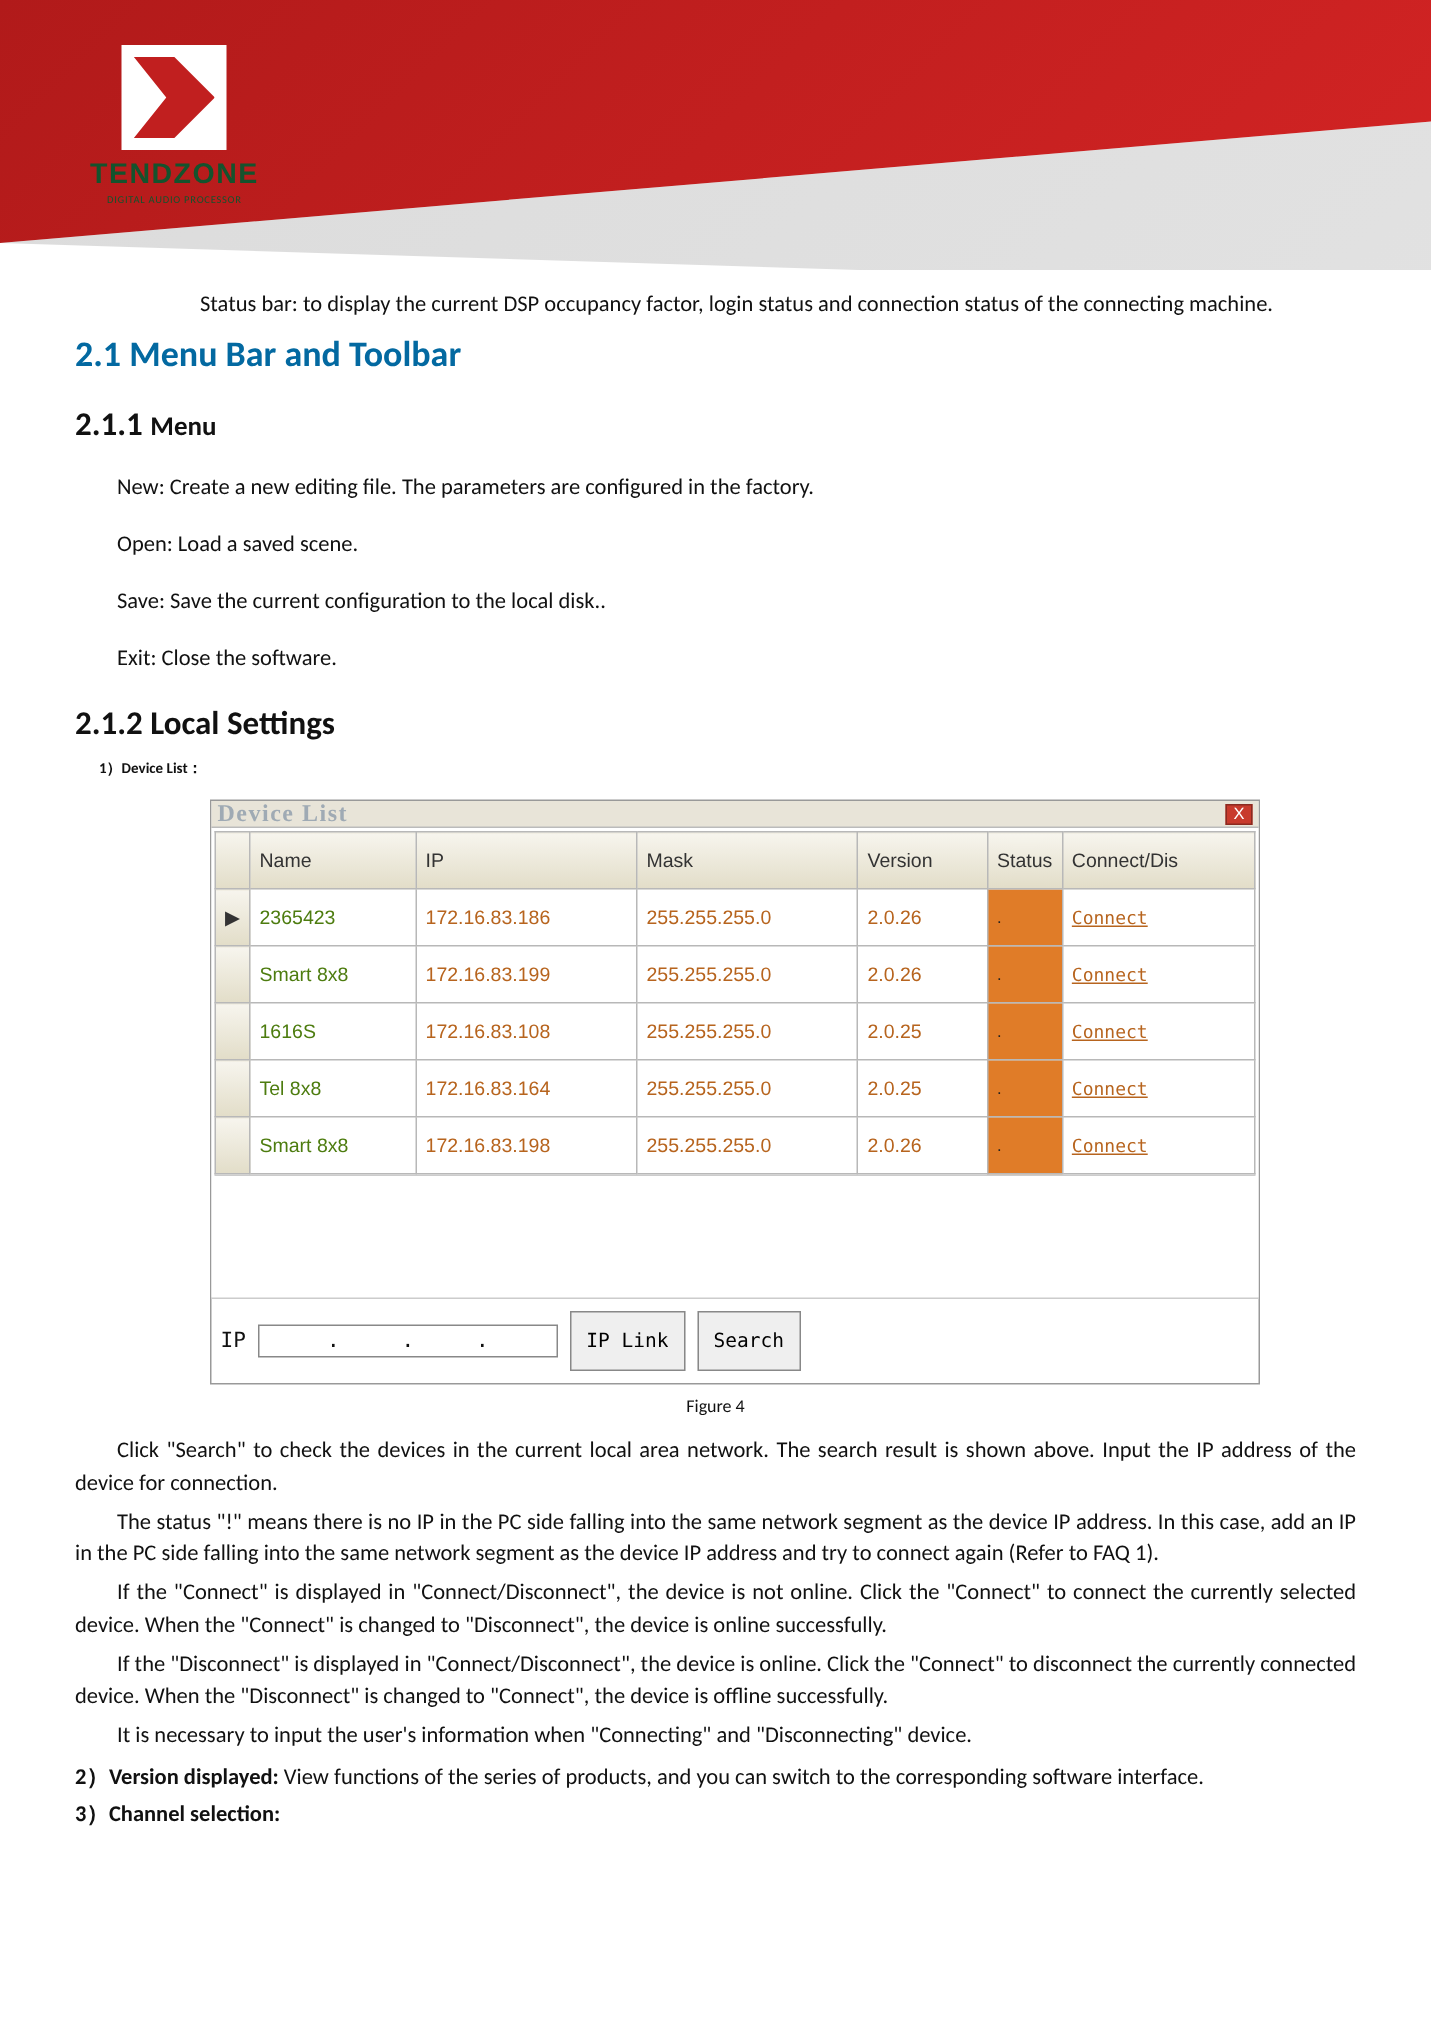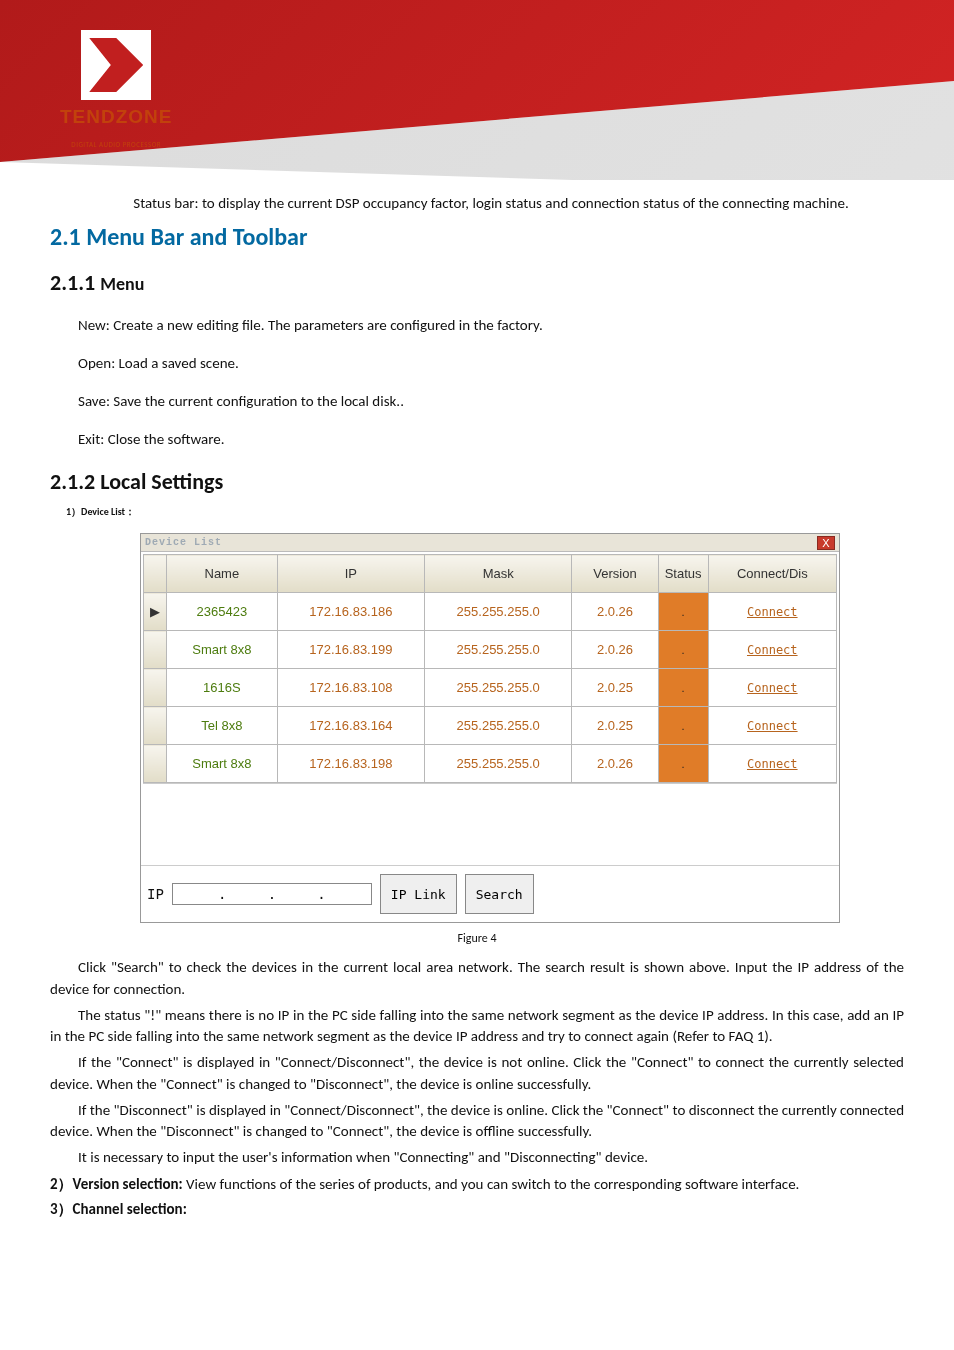--- a/index.html
+++ b/index.html
@@ -26,21 +26,21 @@
     inset: 0;
     background: linear-gradient(135deg, #3a3a3a 0%, #5a5a5a 100%);
     clip-path: polygon(100% 45%, 100% 100%, 60% 100%, 0 90%);
     opacity: 0.18;
   }
   .logo-wrap {
     position: absolute;
     left: 60px;
     top: 30px;
     text-align: center;
-    color: #c2410c;
+    color: #14532d;
   }
   .logo-mark {
     width: 70px;
     height: 70px;
     background: #fff;
     margin: 0 auto 6px;
     position: relative;
   }
   .logo-mark::before {
     content: "";
@@ -51,21 +51,21 @@
   }
   .logo-text {
     font-weight: 700;
     font-size: 19px;
     letter-spacing: 1px;
     font-family: Arial, sans-serif;
   }
   .logo-sub {
     font-size: 7px;
     letter-spacing: 0.5px;
-    margin-top: 12px;
+    margin-top: 0;
   }
   .page {
     padding: 0 50px 40px;
   }
   .intro {
     font-size: 15px;
     margin: 14px 0 8px;
     text-indent: 28px;
     text-align: center;
   }
@@ -103,22 +103,22 @@
   .fig-title {
     background: #e8e4d8;
     padding: 0 4px;
     height: 18px;
     display: flex;
     align-items: center;
     justify-content: space-between;
     border-bottom: 1px solid #bbb;
   }
   .fig-title-txt {
-    font-family: Liberation Mono, monospace;
-    font-size: 10px;
+    font-family: Liberation Serif, serif;
+    font-size: 16px;
     color: #9faab4;
     font-weight: 700;
     letter-spacing: 1px;
   }
   .fig-close {
     width: 18px;
     height: 14px;
     background: #c83a2c;
     color: #fff;
     font-size: 11px;
@@ -130,21 +130,21 @@
     background: #fff;
     padding: 2px;
   }
   table.device {
     border-collapse: collapse;
     width: 100%;
   }
   table.device th, table.device td {
     border: 1px solid #b8b8b8;
     padding: 4px 6px;
-    text-align: center;
+    text-align: left;
     font-size: 13px;
     height: 38px;
     margin-left: 36px;
   }
   table.device th {
     background: linear-gradient(#f7f5ee, #e2ddc8);
     font-weight: 400;
     color: #333;
   }
   table.device td.name { color: #4d7c0f; }
@@ -339,18 +339,18 @@
   </div>
   <div class="fig-caption">Figure 4</div>
 
   <p class="para">Click "Search" to check the devices in the current local area network. The search result is shown above. Input the IP address of the device for connection.</p>
   <p class="para">The status "!" means there is no IP in the PC side falling into the same network segment as the device IP address. In this case, add an IP in the PC side falling into the same network segment as the device IP address and try to connect again (Refer to FAQ 1).</p>
   <p class="para">If the "Connect" is displayed in "Connect/Disconnect", the device is not online. Click the "Connect" to connect the currently selected device. When the "Connect" is changed to "Disconnect", the device is online successfully.</p>
   <p class="para">If the "Disconnect" is displayed in "Connect/Disconnect", the device is online. Click the "Connect" to disconnect the currently connected device. When the "Disconnect" is changed to "Connect", the device is offline successfully.</p>
   <p class="para">It is necessary to input the user's information when "Connecting" and "Disconnecting" device.</p>
 
   <p class="item-line">
-    <b>2）</b><b>Version selection: </b><span>View functions of the series of products, and you can switch to the corresponding software interface.</span>
+    <b>2）</b><b>Version displayed: </b><span>View functions of the series of products, and you can switch to the corresponding software interface.</span>
   </p>
   <p class="item-line">
     <b>3）</b><b>Channel selection:</b>
   </p>
 </div>
 
 </body></html>

